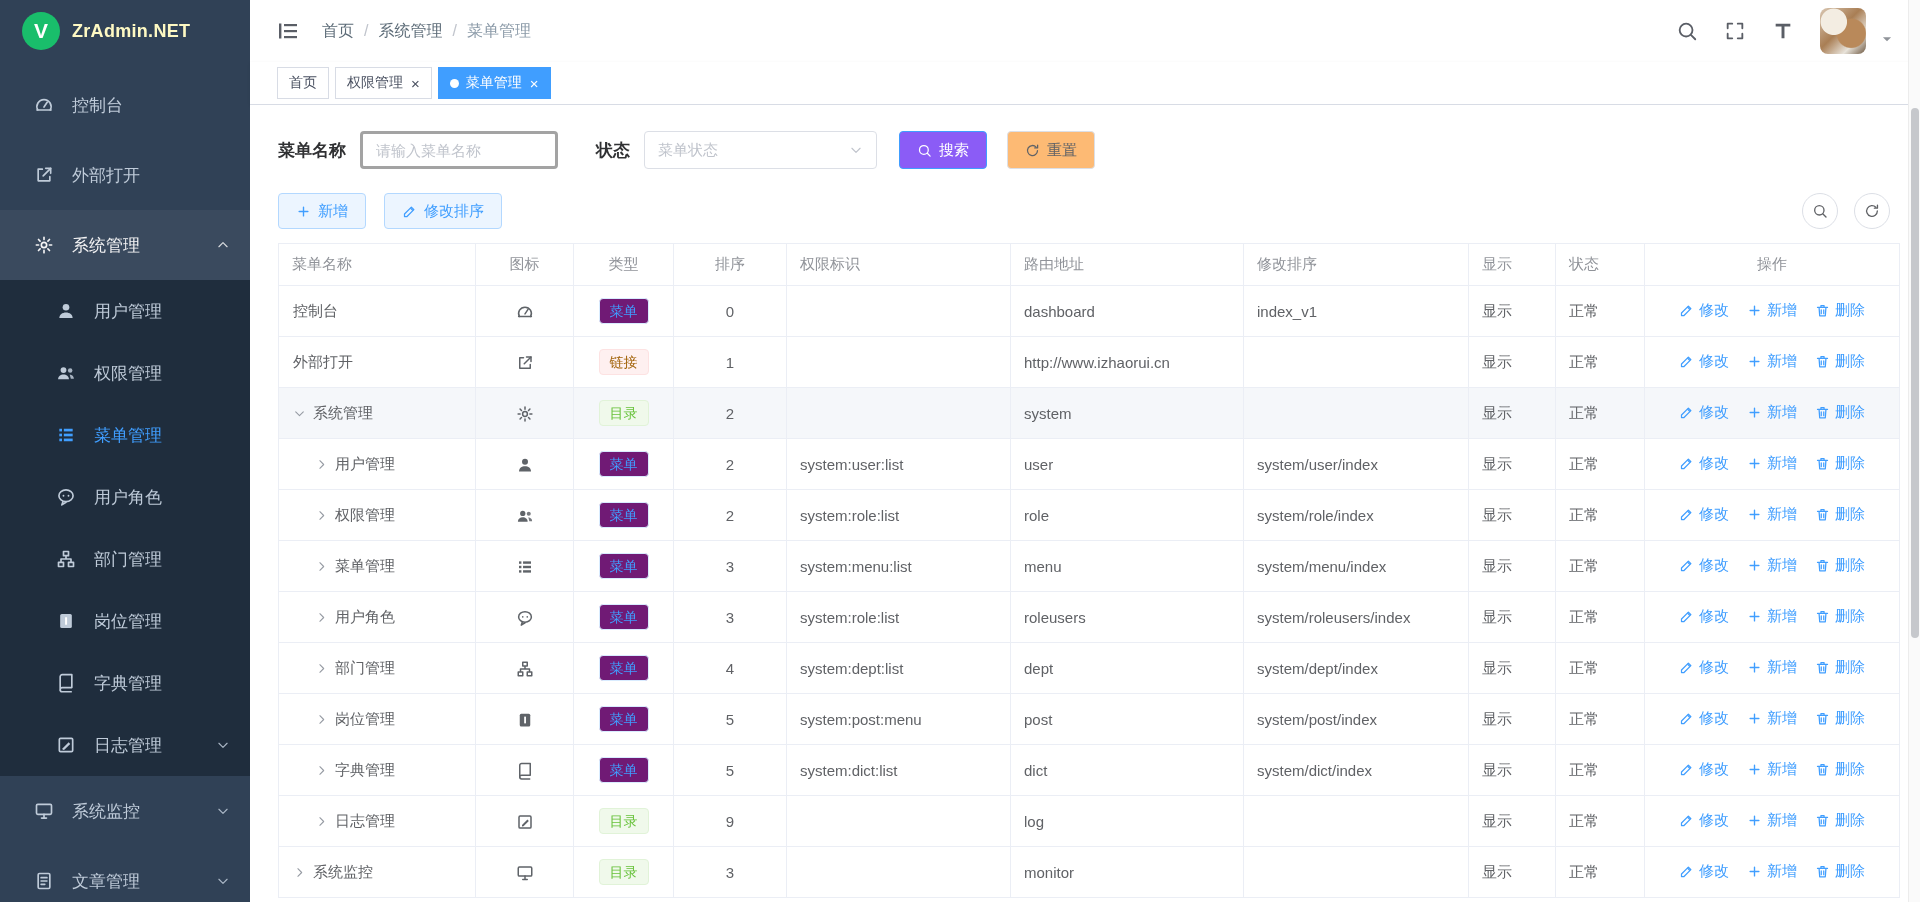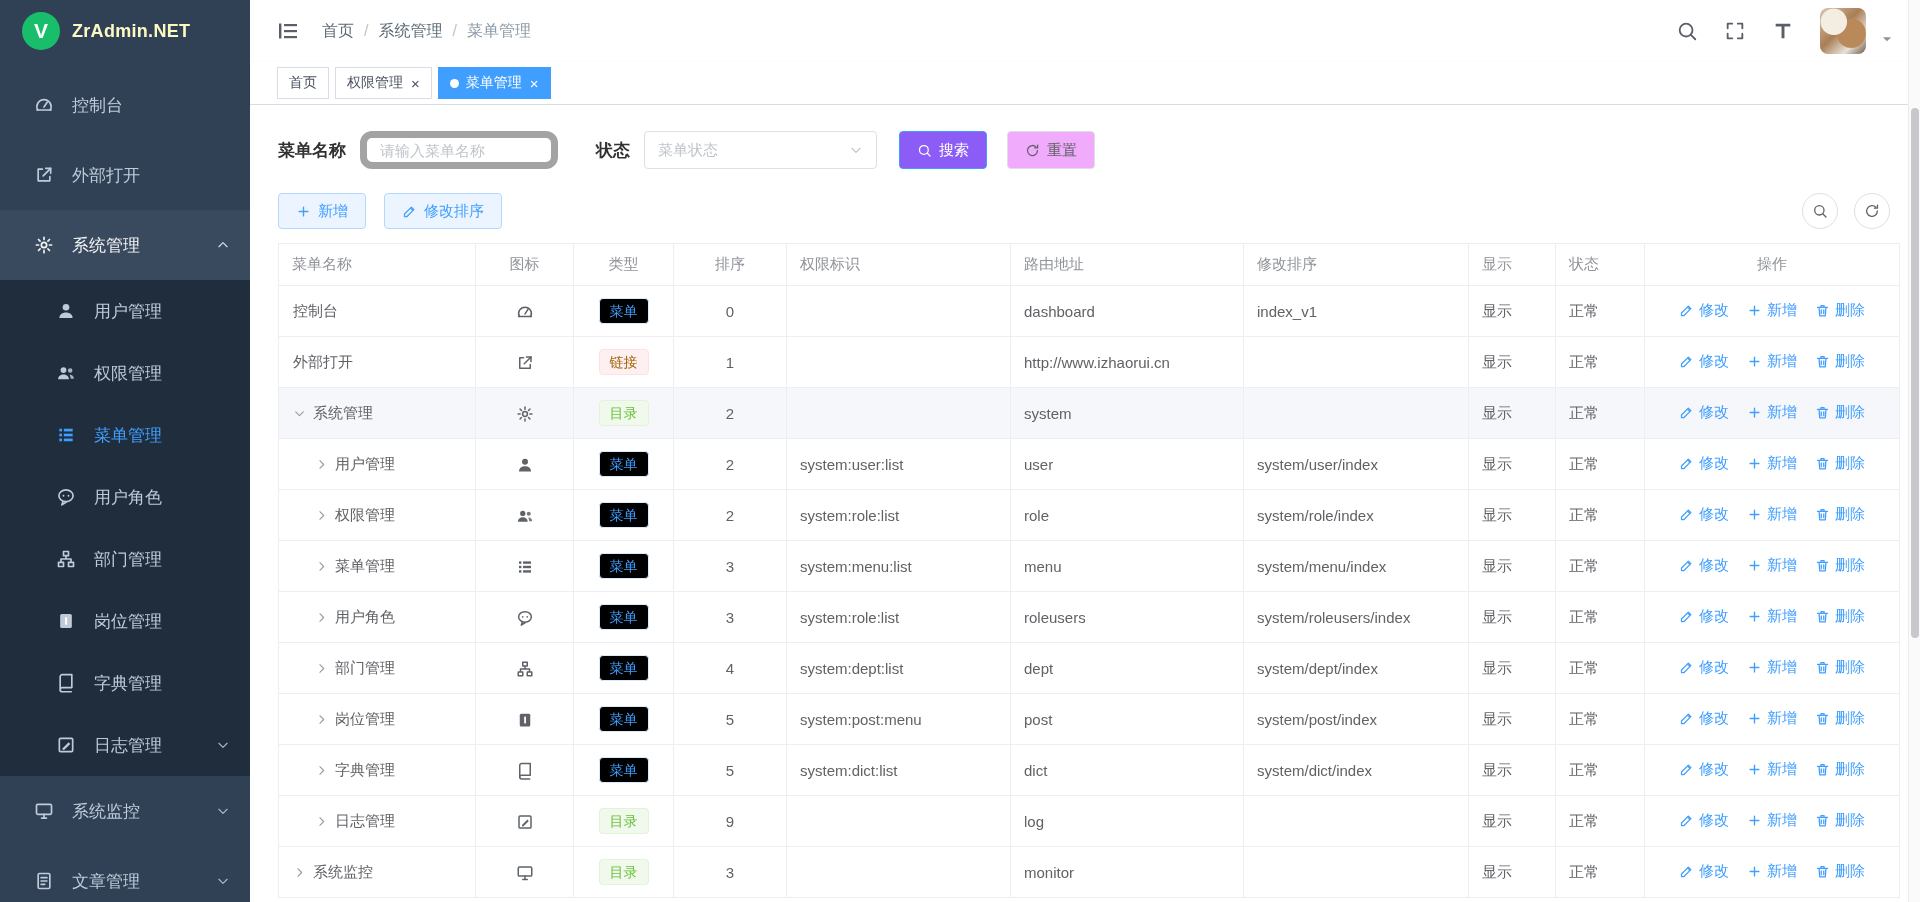--- a/index.html
+++ b/index.html
@@ -50,32 +50,32 @@
   .tab .dot { width:9px; height:9px; border-radius:50%; background:#fff; display:none; }
   .tab.active { background:#409eff; border-color:#409eff; color:#fff; }
   .tab.active .dot { display:inline-block; }
   .tab .close { font-size:15px; line-height:1; margin-left:1px; cursor:pointer; }
 
   
   .content { flex:1; overflow:hidden; padding:26px 20px 0 28px; background:#fff; }
 
   .filter-row { display:flex; align-items:center; }
   .f-label { font-weight:700; color:#303133; font-size:17px; margin-right:14px; white-space:nowrap; }
-  .f-input { width:198px; height:38px; border:7px solid #a3a3a3; border-radius:12px;
+  .f-input { width:198px; height:38px; border:3px solid #a3a3a3; border-radius:4px;
              padding:0 13px; font-size:15px; color:#14532d; outline:none; margin-right:38px; }
   .f-input::placeholder { color:#c0c4cc; }
   .f-select { width:233px; height:38px; border:1px solid #dcdfe6; border-radius:4px;
               display:flex; align-items:center; justify-content:space-between;
               padding:0 13px; font-size:15px; color:#c0c4cc; cursor:pointer; margin-right:22px; background:#fff; }
   .sel-caret { width:14px; height:14px; color:#c0c4cc; }
   .btn { display:inline-flex; align-items:center; gap:7px; height:38px; padding:0 17px;
          border-radius:4px; font-size:15px; cursor:pointer; border:1px solid transparent; white-space:nowrap; }
   .btn svg { width:15px; height:15px; }
   .btn.primary { background:#8b5cf6; border-color:#409eff; color:#fff; margin-right:20px; }
-  .btn.plainw { background:#f0abfc; border-color:#dcdfe6; color:#606266; }
+  .btn.plainw { background:#fdba74; border-color:#dcdfe6; color:#606266; }
   .btn.plain-primary { background:#ecf5ff; border-color:#b3d8ff; color:#409eff; height:36px; margin-right:18px; }
 
   .toolbar-row { display:flex; align-items:center; margin-top:24px; }
   .toolbar-right { margin-left:auto; display:flex; align-items:center; gap:16px; padding-right:10px; }
   .circle-btn { width:36px; height:36px; border-radius:50%; border:1px solid #dcdfe6; background:#fff;
                 color:#606266; display:flex; align-items:center; justify-content:center; cursor:pointer; }
   .circle-btn svg { width:16px; height:16px; }
 
   
   .table-wrap { margin-top:14px; }
@@ -84,21 +84,21 @@
   th { height:42px; font-weight:normal; color:#909399; font-size:15px; text-align:left; background:#fff; }
   td { height:51px; color:#606266; font-size:15px; background:#fff; }
   tr.hl td { background:#f5f7fa; }
   th.center, td.center { text-align:center; }
   .expand { display:inline-flex; vertical-align:middle; margin-right:7px; color:#969ba3; }
   .expand svg { width:13px; height:13px; }
   .nm { vertical-align:middle; }
   .cell-icon { width:18px; height:18px; color:#5f6368; display:inline-block; vertical-align:middle; }
   .tag { display:inline-block; height:26px; line-height:24px; padding:0 10px; border-radius:4px;
          font-size:14px; border:1px solid transparent; }
-  .tag-blue  { background:#000000; color:#409eff; border-color:#d9ecff; }
+  .tag-blue  { background:#701a75; color:#409eff; border-color:#d9ecff; }
   .tag-red   { background:#fef0f0; color:#a16207; border-color:#fde2e2; }
   .tag-green { background:#f0f9eb; color:#67c23a; border-color:#e1f3d8; }
   .op { color:#409eff; display:inline-flex; align-items:center; gap:5px; margin:0 9px;
         cursor:pointer; text-decoration:none; font-size:15px; }
   .op svg { width:15px; height:15px; }
 
   
   .page-scrollbar { position:fixed; top:0; right:0; width:12px; height:100%;
                     background:#fafafa; border-left:1px solid #ececec; }
   .sb-thumb { position:absolute; top:108px; left:2px; width:8px; height:530px;

